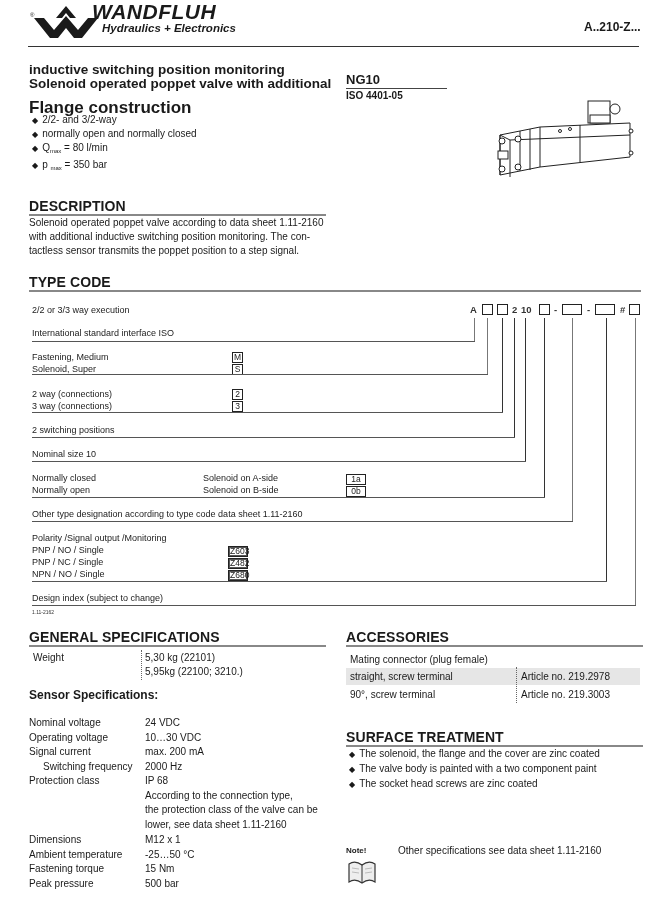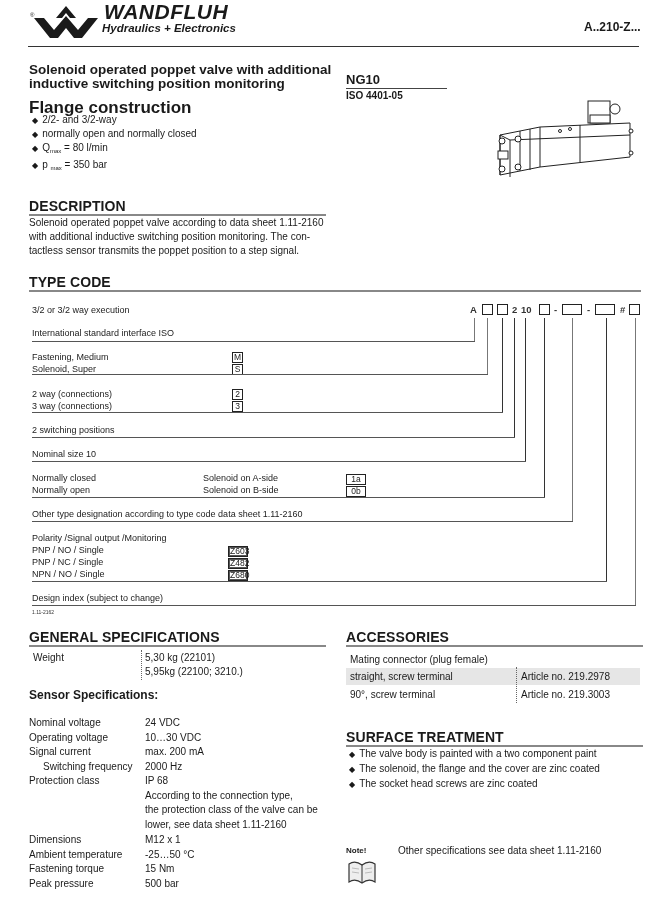--- a/index.html
+++ b/index.html
@@ -41,29 +41,29 @@
 </style>
 </head>
 <body>
 
 <div class="abs" style="left:28px;top:4px;">
   <span class="abs" style="left:2px;top:8px;font-size:6px;">®</span>
   <svg class="abs" style="left:6px;top:2px;" width="64" height="32" viewBox="0 0 64 32">
     <polygon points="0,12 10,12 20,24 32,10 44,24 54,12 64,12 48,32 40,32 32,22 24,32 16,32" fill="#1a1a1a"></polygon>
     <polygon points="22,12 32,0 42,12 36,12 32,7 28,12" fill="#1a1a1a"></polygon>
   </svg>
-  <span class="abs logo-text" style="left:76px;top:-4px;">WANDFLUH</span>
+  <span class="abs logo-text" style="left:64px;top:-4px;">WANDFLUH</span>
   <span class="abs logo-sub" style="left:74px;top:18px;white-space:nowrap;">Hydraulics + Electronics</span>
 </div>
 <div class="abs hdr-code" style="left:584px;top:20px;">A..210-Z...</div>
 <div class="abs hdr-rule"></div>
 
 <div class="abs title" style="left:29px;top:63px;">
+  <div>inductive switching position monitoring</div>
   <div>Solenoid operated poppet valve with additional</div>
-  <div>inductive switching position monitoring</div>
 </div>
 <div class="abs subhead" style="left:29px;top:98px;">Flange construction</div>
 <ul class="abs bullets" style="left:32px;top:113px;">
   <li>2/2- and 3/2-way</li>
   <li>normally open and normally closed</li>
   <li><span>Q</span><span class="sub">max</span><span> = 80 l/min</span></li>
   <li><span>p</span> <span class="sub">max</span><span> = 350 bar</span></li>
 </ul>
 
 <div class="abs" style="left:346px;top:72px;font-weight:bold;font-size:13px;">NG10</div>
@@ -123,21 +123,21 @@
 <div class="abs vline gray" style="left:474px;top:318px;height:23px;"></div>
 <div class="abs vline gray" style="left:487px;top:318px;height:56px;"></div>
 <div class="abs vline" style="left:502px;top:318px;height:94px;"></div>
 <div class="abs vline" style="left:514px;top:318px;height:120px;"></div>
 <div class="abs vline" style="left:525px;top:318px;height:144px;"></div>
 <div class="abs vline" style="left:544px;top:318px;height:180px;"></div>
 <div class="abs vline gray" style="left:572px;top:318px;height:204px;"></div>
 <div class="abs vline" style="left:606px;top:318px;height:264px;"></div>
 <div class="abs vline gray" style="left:635px;top:318px;height:288px;"></div>
 
-<div class="abs tc-label" style="left:32px;top:305px;">3/2 or 3/2 way execution</div>
+<div class="abs tc-label" style="left:32px;top:305px;">2/2 or 3/3 way execution</div>
 
 <div class="abs tc-label" style="left:32px;top:328px;">International standard interface ISO</div>
 <div class="abs tc-rule" style="left:32px;top:341px;width:443px;"></div>
 
 <div class="abs tc-label" style="left:32px;top:352px;">Fastening, Medium</div>
 <div class="abs tc-label" style="left:32px;top:364px;">Solenoid, Super</div>
 <div class="abs tc-tag" style="left:232px;top:352px;width:11px;">M</div>
 <div class="abs tc-tag" style="left:232px;top:364px;width:11px;">S</div>
 <div class="abs tc-rule" style="left:32px;top:374px;width:456px;"></div>
 
@@ -220,22 +220,22 @@
 </div>
 <div class="abs acc-row" style="left:346px;top:686px;width:294px;">
   <span class="abs" style="left:4px;">90°, screw terminal</span>
   <span class="abs" style="left:175px;">Article no. 219.3003</span>
 </div>
 <div class="abs dotted-v" style="left:516px;top:667px;height:36px;"></div>
 
 <div class="abs sec-head" style="left:346px;top:729px;">SURFACE TREATMENT</div>
 <div class="abs sec-rule" style="left:346px;top:745px;width:297px;"></div>
 <ul class="abs bullets" style="left:349px;top:747px;line-height:14px;">
+  <li>The solenoid, the flange and the cover are zinc coated</li>
   <li>The valve body is painted with a two component paint</li>
-  <li>The solenoid, the flange and the cover are zinc coated</li>
   <li>The socket head screws are zinc coated</li>
 </ul>
 
 <div class="abs" style="left:346px;top:846px;font-weight:bold;font-size:8px;">Note!</div>
 <svg class="abs" style="left:347px;top:858px;" width="30" height="28" viewBox="0 0 30 28">
   <path d="M2,6 Q8,2 15,7 Q22,2 28,6 L28,24 Q22,20 15,25 Q8,20 2,24 Z" fill="#eee" stroke="#333" stroke-width="1.2"></path>
   <line x1="15" y1="7" x2="15" y2="25" stroke="#333" stroke-width="1"></line>
   <line x1="5" y1="10" x2="12" y2="11" stroke="#999" stroke-width="0.6"></line>
   <line x1="5" y1="14" x2="12" y2="15" stroke="#999" stroke-width="0.6"></line>
   <line x1="18" y1="11" x2="25" y2="10" stroke="#999" stroke-width="0.6"></line>

